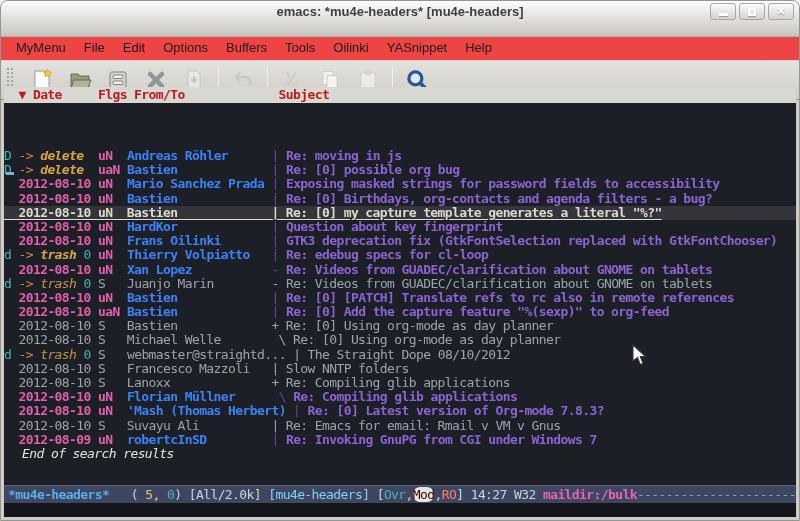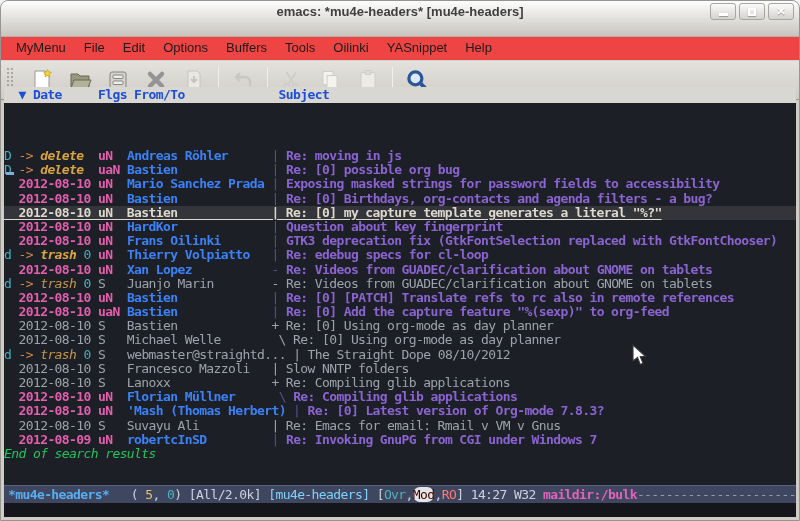--- a/index.html
+++ b/index.html
@@ -29,38 +29,38 @@
           background-image:radial-gradient(circle at 2px 2px, #a9a6a0 1px, transparent 1.4px);
           background-size:4px 4px; }
   .tbtn { width:38px; height:32px; display:flex; align-items:center; justify-content:center; }
   .tsep { width:1px; height:26px; background:#b2afa9; border-right:1px solid #f0efec; margin:0 5px; }
   
   .frame { position:absolute; left:3px; right:3px; top:86px; bottom:3px;
            background:#1d1f26; display:flex; flex-direction:column; overflow:hidden; }
   .mono { font-family:"DejaVu Sans Mono", monospace; font-size:13px; letter-spacing:-0.6px;
           white-space:pre; }
   .header-line { height:16px; line-height:16px; background:#d9d7d2; overflow:hidden; }
-  .hl { color:#1d4ed8; font-weight:bold;margin-top:20px; }
+  .hl { color:#b91c1c; font-weight:bold;margin-top:20px; }
   .rows { position:relative; flex:1; overflow:hidden; padding-top:1px; }
   .row { height:14.2px; line-height:14.2px; overflow:hidden; }
   .row.current { background:#33353b; }
   .row.current span { text-decoration:underline; text-underline-offset:2px; }
   .cu  { color:#ded9cc; font-weight:bold;text-align:right; }
   .dt  { color:#e25fad; font-weight:bold; }
   .nm  { color:#3b82f6; font-weight:bold; }
   .sj  { color:#8a64d0; font-weight:bold; }
   .sp  { color:#5f4a96; }
   .gy  { color:#9da3ae; }
   .mk  { color:#46b0ba; }
   .ar  { color:#cf8648; }
   .tg  { color:#d9a441; font-weight:bold; font-style:italic; }
   .tgd { color:#c3974a; font-style:italic; }
   .tl  { color:#46b0ba; }
   .eos-line { height:14.2px; line-height:14.2px; }
-  .eos { color:#22c55e; font-style:italic; }
+  .eos { color:#e5e5e5; font-style:italic;margin-left:18px; }
   .cursor-block { position:absolute; left:2px; width:8px; height:3px; background:#79b1dd; }
   
   .modeline { height:18px; line-height:18px; background:#3f465f; border-top:1px solid #59617e;
               overflow:hidden; padding-left:4px; }
   .ml   { color:#ccd2e0; }
   .ml-buf { color:#57aff2; font-weight:bold;margin-top:16px; }
   .ml-y { color:#e6c06e; }
   .ml-t { color:#4db5bd; }
   .ml-o { color:#7dd3fc; }
   .ml-mod { color:#420000; background:#e5e5e5; font-weight:normal;border-radius:7px; }

